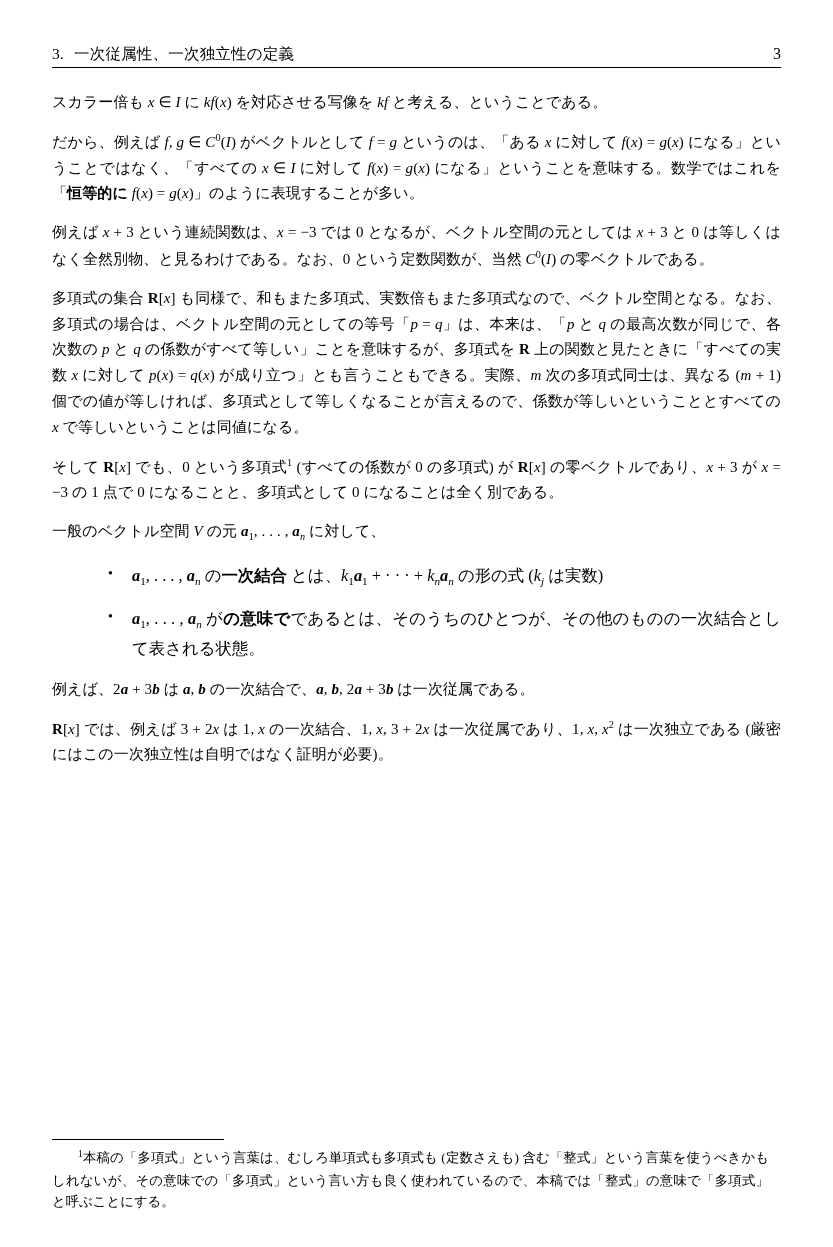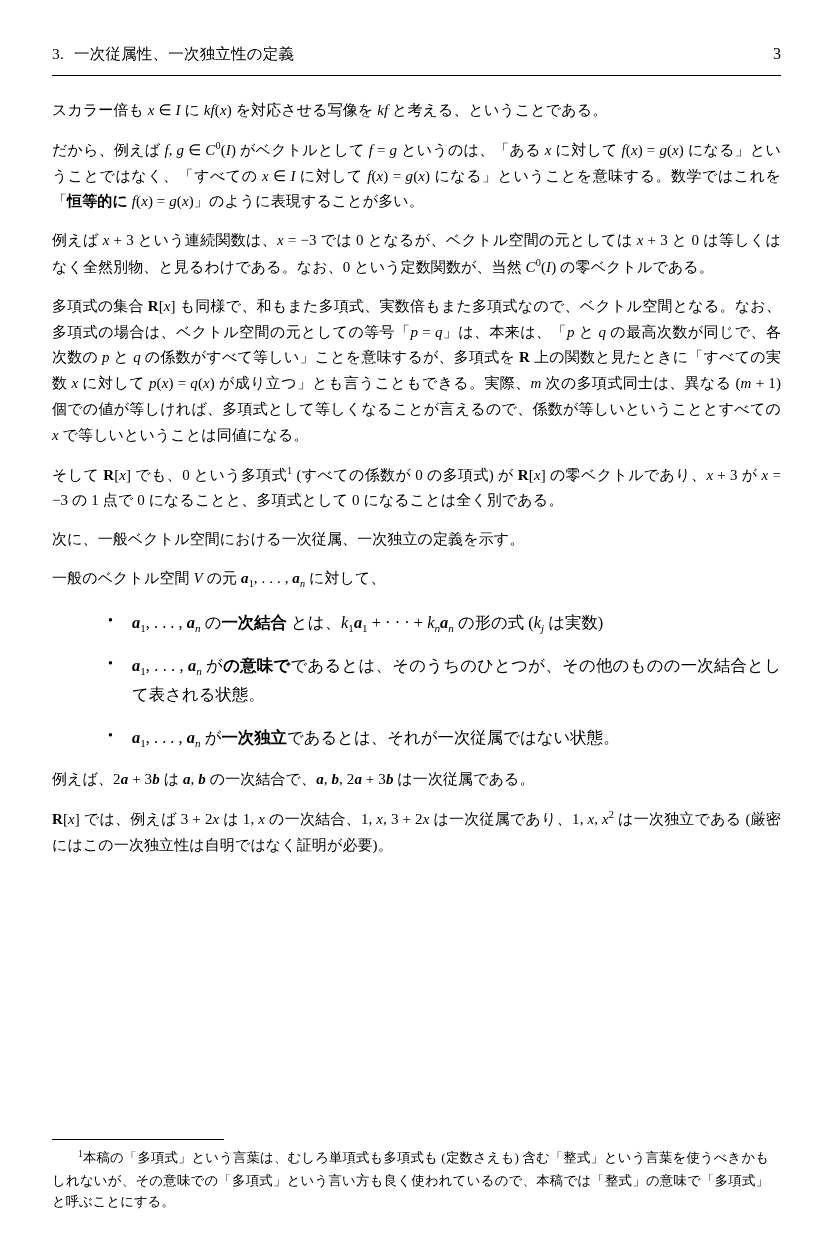--- a/index.html
+++ b/index.html
@@ -21,21 +21,21 @@
     box-sizing: border-box;
     padding: 44px 52px 0 52px;
   }
 
   
   .runhead {
     display: flex;
     align-items: baseline;
     justify-content: space-between;
     font-size: 15.5px;
-    padding-bottom: 10px;
+    padding-bottom: 2px;
     border-bottom: 1.1px solid #000;
     font-family: "Liberation Serif", serif;
   }
   .runhead .rh-left {
     letter-spacing: 0.2px;
   }
   .runhead .rh-left .num { margin-right: 10px; }
   .runhead .rh-right { font-size: 16px; }
 
   
@@ -143,35 +143,31 @@
 
   <p class="para">
     多項式の集合 <span class="mbu">R</span><span class="mr">[</span><span class="mi">x</span><span class="mr">]</span> も同様で、和もまた多項式、実数倍もまた多項式なので、ベクトル空間となる。なお、多項式の場合は、ベクトル空間の元としての等号「<span class="mi">p</span> <span class="mr">=</span> <span class="mi">q</span>」は、本来は、「<span class="mi">p</span> と <span class="mi">q</span> の最高次数が同じで、各次数の <span class="mi">p</span> と <span class="mi">q</span> の係数がすべて等しい」ことを意味するが、多項式を <span class="mbu">R</span> 上の関数と見たときに「すべての実数 <span class="mi">x</span> に対して <span class="mi">p</span><span class="mr">(</span><span class="mi">x</span><span class="mr">) = </span><span class="mi">q</span><span class="mr">(</span><span class="mi">x</span><span class="mr">)</span> が成り立つ」とも言うこともできる。実際、<span class="mi">m</span> 次の多項式同士は、異なる <span class="mr">(</span><span class="mi">m</span> <span class="mr">+ 1)</span> 個での値が等しければ、多項式として等しくなることが言えるので、係数が等しいということとすべての <span class="mi">x</span> で等しいということは同値になる。
   </p>
 
   <p class="para">
     そして <span class="mbu">R</span><span class="mr">[</span><span class="mi">x</span><span class="mr">]</span> でも、<span class="mr">0</span> という多項式<span class="sup">1</span> (すべての係数が <span class="mr">0</span> の多項式) が <span class="mbu">R</span><span class="mr">[</span><span class="mi">x</span><span class="mr">]</span> の零ベクトルであり、<span class="mi">x</span> <span class="mr">+ 3</span> が <span class="mi">x</span> <span class="mr">= −3</span> の <span class="mr">1</span> 点で <span class="mr">0</span> になることと、多項式として <span class="mr">0</span> になることは全く別である。
   </p>
 
 
-  <p class="para">次に、一般ベクトル空間における一次従属、一次独立の定義を示す。</p>
 
   <p class="para">
     一般のベクトル空間 <span class="mi">V</span> の元 <span class="mb">a</span><span class="mr sub">1</span><span class="mr">, . . . , </span><span class="mb">a</span><span class="mi sub">n</span> に対して、
   </p>
 
   <ul class="bullets">
     <li>
       <span class="mb">a</span><span class="mr sub">1</span><span class="mr">, . . . , </span><span class="mb">a</span><span class="mi sub">n</span> の<span class="jb">一次結合</span> とは、<span class="mi">k</span><span class="mr sub">1</span><span class="mb">a</span><span class="mr sub">1</span> <span class="mr">+ · · · +</span> <span class="mi">k</span><span class="mi sub">n</span><span class="mb">a</span><span class="mi sub">n</span> の形の式 (<span class="mi">k</span><span class="mi sub">j</span> は実数)
     </li>
     <li>
       <span class="mb">a</span><span class="mr sub">1</span><span class="mr">, . . . , </span><span class="mb">a</span><span class="mi sub">n</span> が<span class="jb">の意味で</span>であるとは、そのうちのひとつが、その他のものの一次結合として表される状態。
-    </li>
-    <li>
-      <span class="mb">a</span><span class="mr sub">1</span><span class="mr">, . . . , </span><span class="mb">a</span><span class="mi sub">n</span> が<span class="jb">一次独立</span>であるとは、それが一次従属ではない状態。
     </li>
   </ul>
 
   <p class="para">
     例えば、<span class="mr">2</span><span class="mb">a</span> <span class="mr">+ 3</span><span class="mb">b</span> は <span class="mb">a</span><span class="mr">, </span><span class="mb">b</span> の一次結合で、<span class="mb">a</span><span class="mr">, </span><span class="mb">b</span><span class="mr">, 2</span><span class="mb">a</span> <span class="mr">+ 3</span><span class="mb">b</span> は一次従属である。
   </p>
 
   <p class="para">
     <span class="mbu">R</span><span class="mr">[</span><span class="mi">x</span><span class="mr">]</span> では、例えば <span class="mr">3 + 2</span><span class="mi">x</span> は <span class="mr">1, </span><span class="mi">x</span> の一次結合、<span class="mr">1, </span><span class="mi">x</span><span class="mr">, 3 + 2</span><span class="mi">x</span> は一次従属であり、<span class="mr">1, </span><span class="mi">x</span><span class="mr">, </span><span class="mi">x</span><span class="mr sup">2</span> は一次独立である (厳密にはこの一次独立性は自明ではなく証明が必要)。
   </p>

